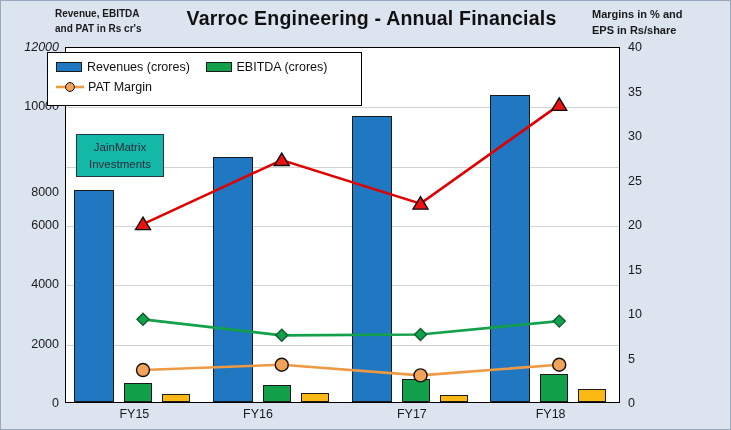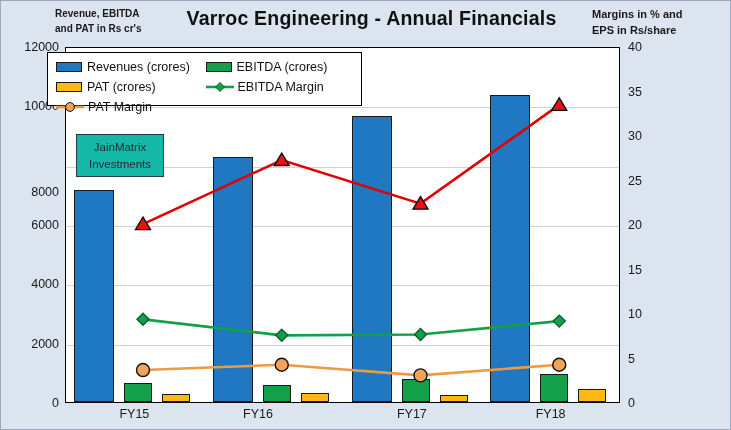--- a/index.html
+++ b/index.html
@@ -138,21 +138,21 @@
       <polygon points="494.25,50.849999999999966 501.75,63.349999999999966 486.75,63.349999999999966" fill="#ee1111" stroke="#111" stroke-width="1.4"></polygon>
     </svg>
 
   <div id="axis-layer">
       <div class="ytick-left" style="top: 402px;">0</div>
       <div class="ytick-left" style="top: 342.667px;">2000</div>
       <div class="ytick-left" style="top: 283.333px;">4000</div>
       <div class="ytick-left" style="top: 224px;">6000</div>
       <div class="ytick-left" style="top: 157px; margin-top: 34px;">8000</div>
       <div class="ytick-left" style="top: 105.333px;">10000</div>
-      <div class="ytick-left" style="top: 46px;">12000</div>
+      <div class="ytick-left" style="top: 46px; font-style: italic;">12000</div>
       <div class="ytick-right" style="top: 402px;">0</div>
       <div class="ytick-right" style="top: 357.5px;">5</div>
       <div class="ytick-right" style="top: 313px;">10</div>
       <div class="ytick-right" style="top: 268.5px;">15</div>
       <div class="ytick-right" style="top: 224px;">20</div>
       <div class="ytick-right" style="top: 179.5px;">25</div>
       <div class="ytick-right" style="top: 135px;">30</div>
       <div class="ytick-right" style="top: 90.5px;">35</div>
       <div class="ytick-right" style="top: 46px;">40</div>
       <div class="xtick" style="left: 133.375px;">FY15</div>
@@ -167,33 +167,20 @@
         <span class="swatch blue"></span>
         <span class="lbl">Revenues (crores)</span>
       </div>
       <div class="legend-item">
         <span class="swatch green"></span>
         <span class="lbl">EBITDA (crores)</span>
       </div>
     </div>
     <div class="legend-row">
       <div class="legend-item">
-        <span class="swatch yellow"></span>
-        <span class="lbl">PAT  (crores)</span>
-      </div>
-      <div class="legend-item">
-        <svg class="mk" viewBox="0 0 28 12">
-          <line x1="0" y1="6" x2="28" y2="6" stroke="#12a04a" stroke-width="2.6"></line>
-          <polygon points="14,1.5 18.5,6 14,10.5 9.5,6" fill="#12a04a" stroke="#0a5c2b" stroke-width="1"></polygon>
-        </svg>
-        <span class="lbl">EBITDA Margin</span>
-      </div>
-    </div>
-    <div class="legend-row">
-      <div class="legend-item">
         <svg class="mk" viewBox="0 0 28 12">
           <line x1="0" y1="6" x2="28" y2="6" stroke="#ee9a45" stroke-width="2.6"></line>
           <circle cx="14" cy="6" r="4.4" fill="#f1a35a" stroke="#111" stroke-width="1"></circle>
         </svg>
         <span class="lbl">PAT Margin</span>
       </div>
     </div>
   </div>
 
   <div class="watermark">

